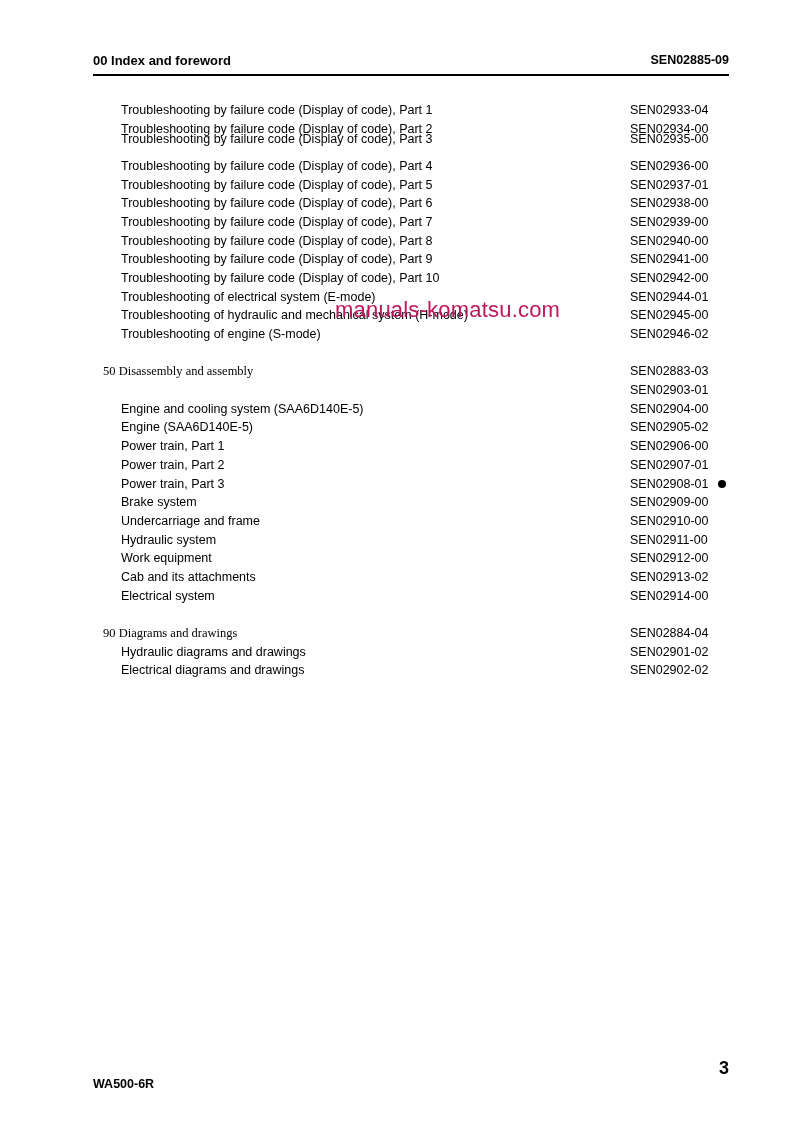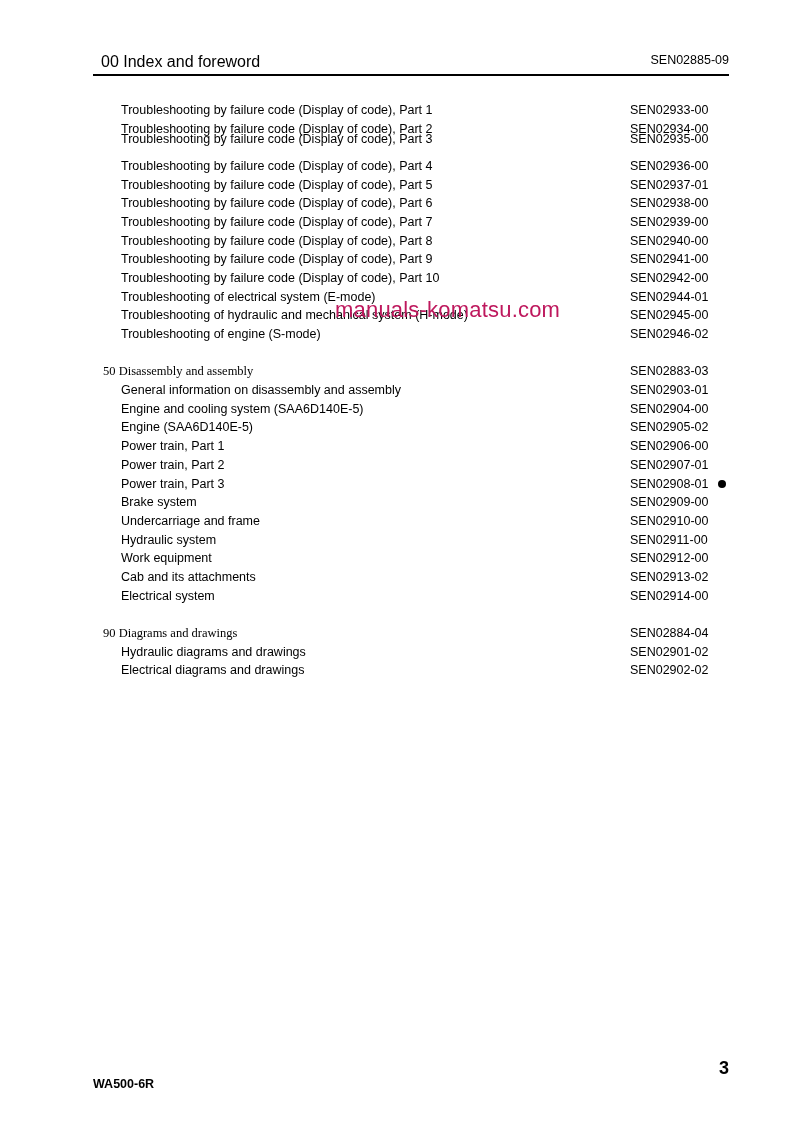--- a/index.html
+++ b/index.html
@@ -1,20 +1,20 @@
 <!DOCTYPE html>
 <html><head>
 <meta charset="utf-8">
 <style>
   html, body { margin: 0; padding: 0; background: #ffffff; }
   body { width: 794px; height: 1123px; position: relative; overflow: hidden;
          font-family: "Liberation Sans", "DejaVu Sans", sans-serif; color: #000; }
   .header { position: absolute; left: 93px; top: 53px; width: 636px; height: 22px; }
-  .header .left { position: absolute; left: 8px; top: 0; font-size: 16px; font-weight: normal; }
-  .header .right { position: absolute; right: 0; top: 0; font-size: 12.5px; font-weight: normal; }
+  .header .left { position: absolute; left: 0; top: 0; font-size: 13px; font-weight: bold; }
+  .header .right { position: absolute; right: 0; top: 0; font-size: 12.5px; font-weight: bold; }
   .header-rule { position: absolute; left: 93px; top: 74px; width: 636px; height: 2px; background: #000; }
 
   .toc { position: absolute; left: 0; top: 0; width: 794px; }
   .row { position: absolute; left: 0; width: 706px; height: 18px; font-size: 12.5px; line-height: 18px; }
   .row .title { position: absolute; left: 121px; white-space: nowrap; }
   .row.section .title { left: 103px; font-family: Liberation Serif, serif; }
   .row .code { position: absolute; left: 630px; white-space: nowrap; }
   .row .mark { position: absolute; left: 718px; top: 5px; width: 8px; height: 8px; border-radius: 50%; background: #000; }
 
   .watermark { position: absolute; left: 335px; top: 297px; font-size: 22px; color: #be185d; white-space: nowrap; letter-spacing: 0.2px; }
@@ -28,21 +28,21 @@
 
 <div class="header">
   <span class="left">00 Index and foreword</span>
   <span class="right">SEN02885-09</span>
 </div>
 <div class="header-rule"></div>
 
 <div class="toc">
   <div class="row" style="top:101px">
       <span class="title">Troubleshooting by failure code (Display of code), Part 1</span>
-      <span class="code">SEN02933-00</span>
+      <span class="code">SEN02933-04</span>
     </div>
   <div class="row" style="top:120px">
       <span class="title">Troubleshooting by failure code (Display of code), Part 2</span>
       <span class="code">SEN02934-00</span>
     </div>
   <div class="row" style="top:130px">
       <span class="title">Troubleshooting by failure code (Display of code), Part 3</span>
       <span class="code">SEN02935-00</span>
     </div>
   <div class="row" style="top:157px">
@@ -84,21 +84,20 @@
   <div class="row" style="top:325px">
       <span class="title">Troubleshooting of engine (S-mode)</span>
       <span class="code">SEN02946-02</span>
     </div>
 
   <div class="row section" style="top:362px">
       <span class="title">50 Disassembly and assembly</span>
       <span class="code">SEN02883-03</span>
     </div>
   <div class="row" style="top:381px">
-      <span class="title">General information on disassembly and assembly</span>
       <span class="code">SEN02903-01</span>
     </div>
   <div class="row" style="top:400px">
       <span class="title">Engine and cooling system (SAA6D140E-5)</span>
       <span class="code">SEN02904-00</span>
     </div>
   <div class="row" style="top:418px">
       <span class="title">Engine (SAA6D140E-5)</span>
       <span class="code">SEN02905-02</span>
     </div>

